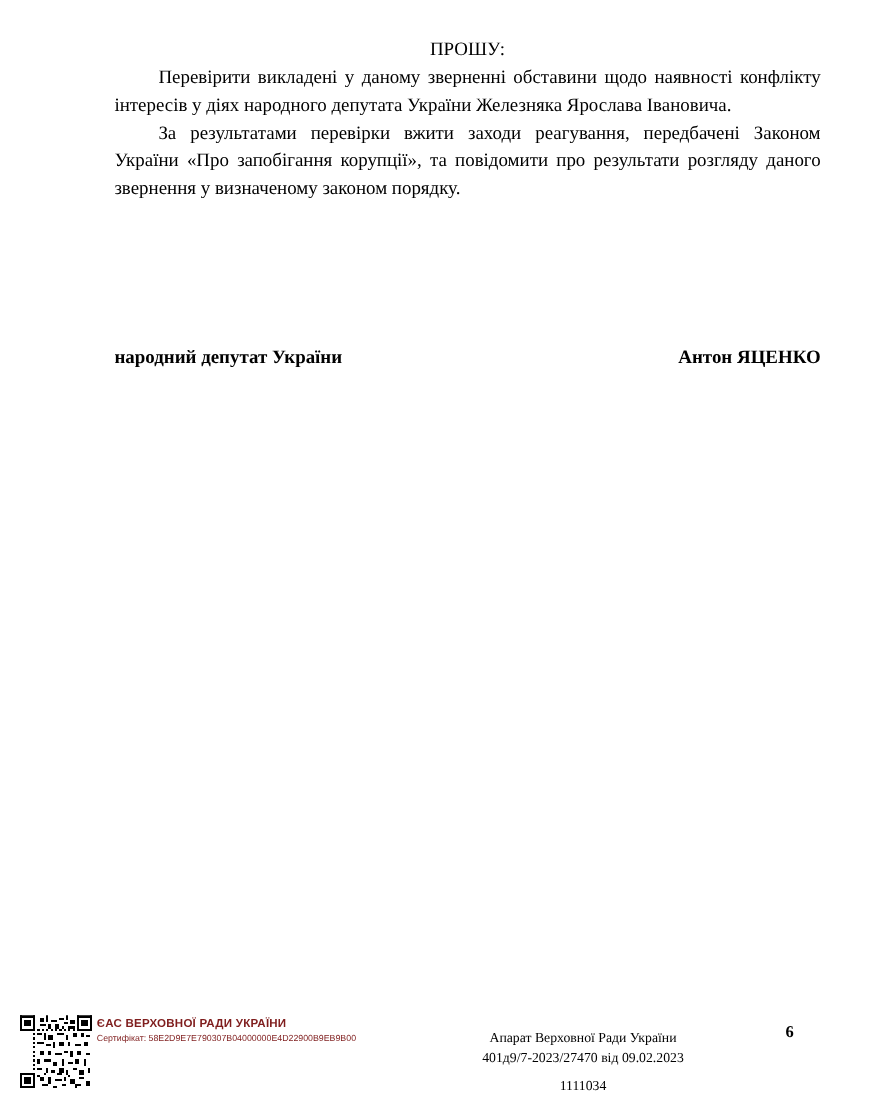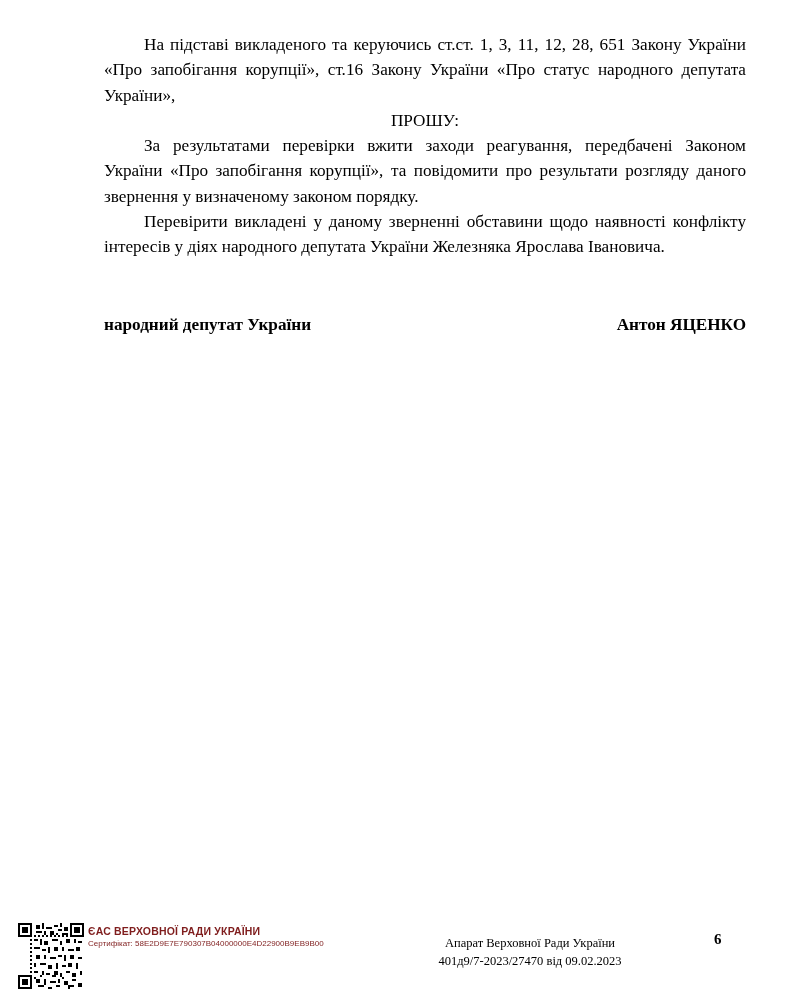--- a/index.html
+++ b/index.html
@@ -137,24 +137,23 @@
     font-family: "Liberation Serif", serif;
     font-size: 12.5px;
   }
 </style>
 </head>
 <body>
 
 <div class="page">
 
   <div class="body-text">
-    <p class="para indent">На підставі викладеного та керуючись ст.ст. 1, 3, 11, 12, 28, 651 Закону України «Про запобігання корупції», ст.16 Закону України «Про статус народного депутата України»,</p>
     <p class="center">ПРОШУ:</p>
+    <p class="para indent">Перевірити викладені у даному зверненні обставини щодо наявності конфлікту інтересів у діях народного депутата України Железняка Ярослава Івановича.</p>
     <p class="para indent">За результатами перевірки вжити заходи реагування, передбачені Законом України «Про запобігання корупції», та повідомити про результати розгляду даного звернення  у визначеному законом порядку.</p>
-    <p class="para indent">Перевірити викладені у даному зверненні обставини щодо наявності конфлікту інтересів у діях народного депутата України Железняка Ярослава Івановича.</p>
   </div>
 
   <div class="sig-block">
     <div class="sig-row">
       <div class="sig-left">народний депутат України</div>
       <div class="sig-right">Антон ЯЦЕНКО</div>
     </div>
   </div>
 
   <div class="footer">
@@ -273,18 +272,19 @@
     <div class="sig-info">
       <div class="line1">ЄАС ВЕРХОВНОЇ РАДИ УКРАЇНИ</div>
       <div class="line3">Сертифікат: 58E2D9E7E790307B04000000E4D22900B9EB9B00</div>
     </div>
 
     <div class="center-stamp">
       <div>Апарат Верховної Ради України</div>
       <div>401д9/7-2023/27470 від 09.02.2023</div>
     </div>
 
+    <div class="doc-id">1111034</div>
 
     <div class="page-number">6</div>
 
   </div>
 
 </div>
 
 </body></html>

